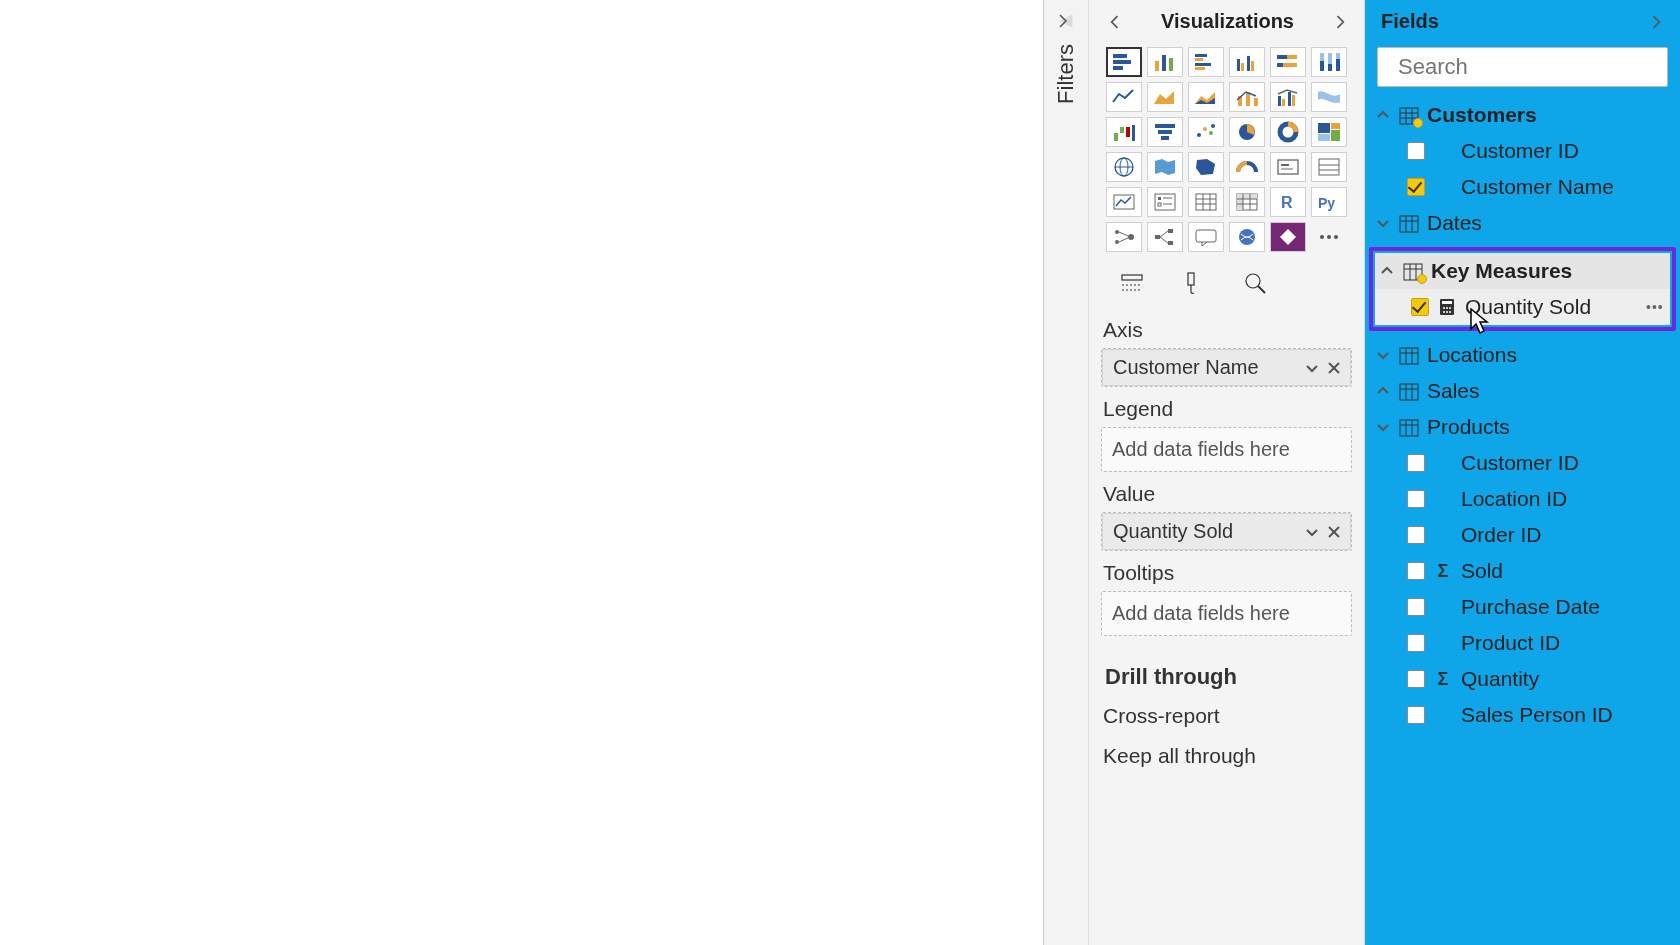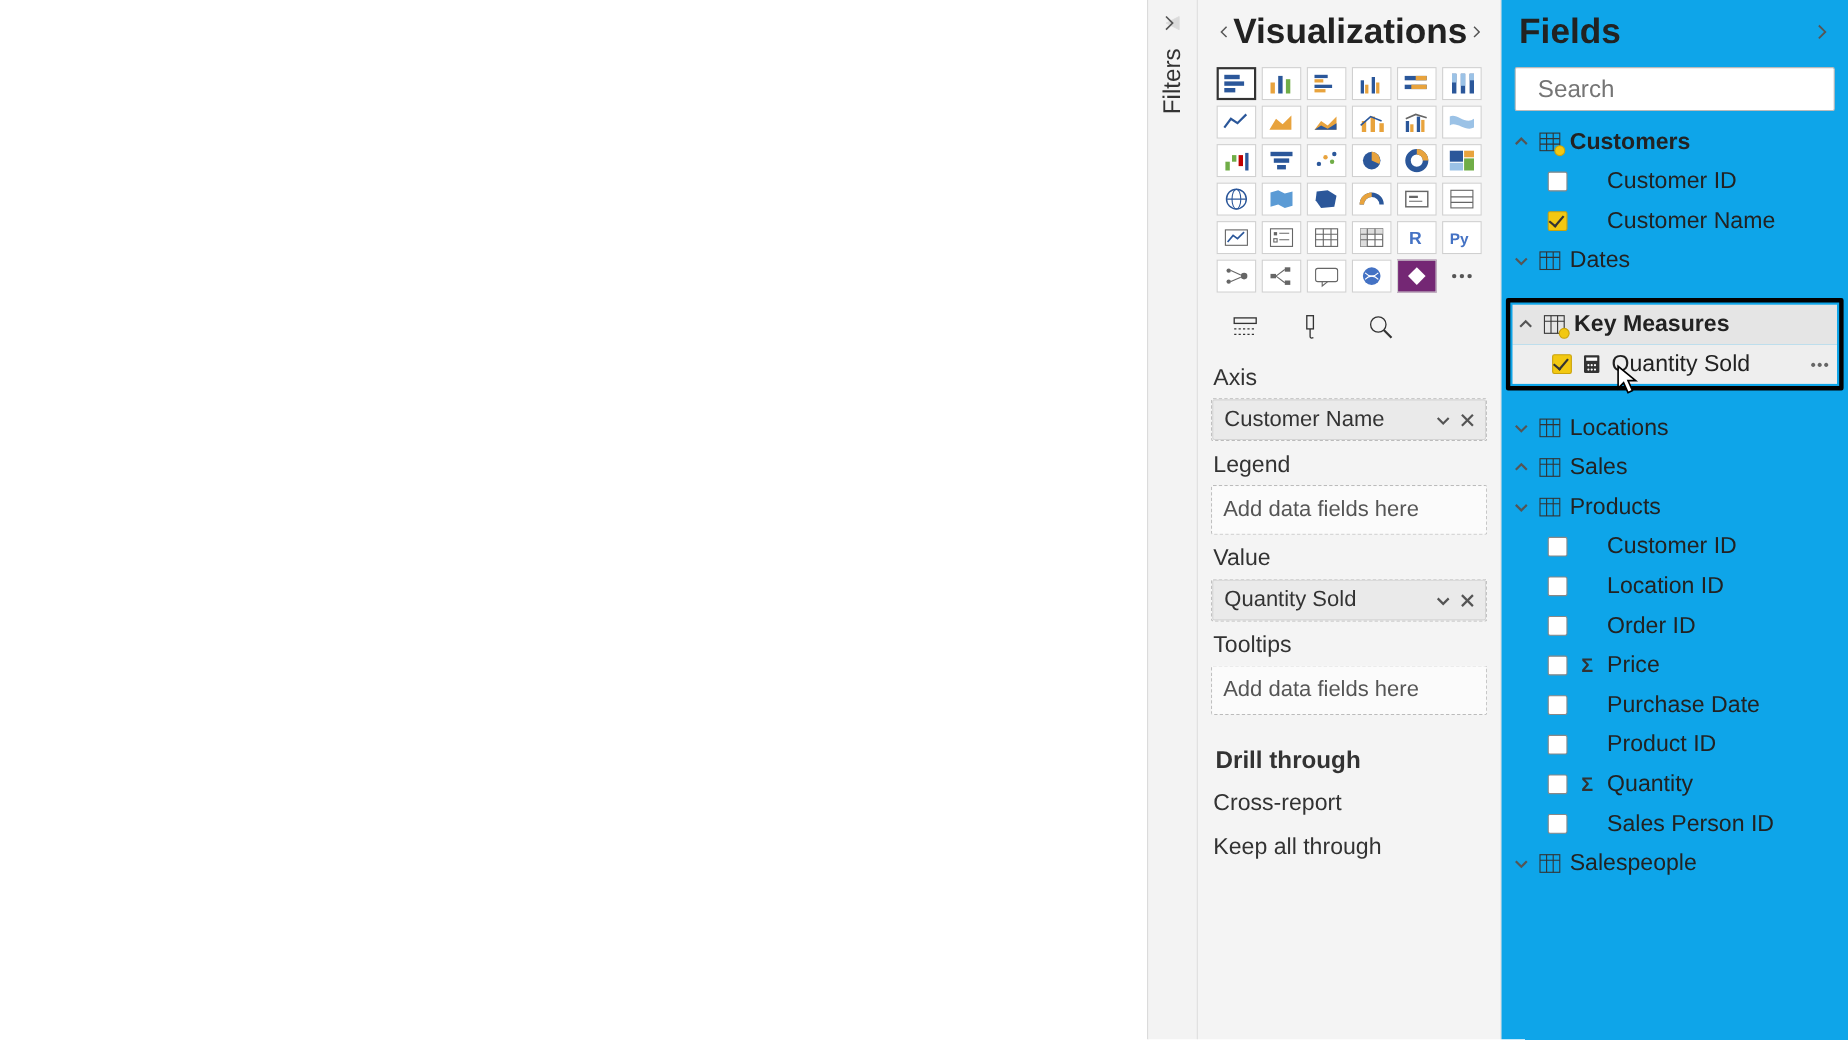--- a/index.html
+++ b/index.html
@@ -8,21 +8,21 @@
   .canvas { flex: 1; border-right: 1px solid #ccc; background: #fff; }
   .filters-rail {
     width: 45px; background: #f3f3f3; border-right: 1px solid #ddd;
     display: flex; flex-direction: column; align-items: center; padding-top: 12px;
   }
   .filters-rail svg { width: 18px; height: 18px; fill:#555; stroke:#555;}
   .filters-text { writing-mode: vertical-rl; transform: rotate(180deg); font-size: 22px; color:#333; margin-top:14px; font-weight:400;}
   .viz-pane { width: 276px; background: #f4f4f4; display:flex; flex-direction:column; border-right:1px solid #ddd; }
   .fields-pane { width: 315px; background: #0ea5e9; display:flex; flex-direction:column; }
   .pane-header { display:flex; align-items:center; justify-content:space-between; padding:10px 14px 10px 16px; }
-  .pane-header h2 { font-size:32px; font-weight:600; color:#222; }
+  .pane-header h2 { font-size:20px; font-weight:600; color:#222; }
   .pane-header .chev { width:20px; height:20px; stroke:#555; fill:none; stroke-width:2; }
   .viz-gallery { padding:4px 10px 10px 10px; display:grid; grid-template-columns:repeat(6,36px); gap:5px; justify-content:center;}
   .viz-btn { width:36px; height:30px; background:#fff; border:1px solid #d0d0d0; display:flex; align-items:center; justify-content:center; cursor:pointer;}
   .viz-btn.selected { border:2px solid #333; background:#fff; }
   .viz-btn svg { width:26px; height:22px; }
   .tab-row { display:flex; gap:28px; padding:6px 20px 10px 26px; }
   .tab-row .ticon { width:34px; height:30px; display:flex; align-items:center; justify-content:center; cursor:pointer;}
   .tab-row svg { width:28px; height:26px; stroke:#333; fill:none; stroke-width:1.2; }
   .wells { padding:4px 12px 0 12px; font-size:20px; color:#333; }
   .well-label { margin:6px 2px 6px 2px; color:#333; font-size:21px; }
@@ -47,21 +47,21 @@
   .tbl-row .tbl-name { font-weight:400; }
   .tbl-row.bold .tbl-name { font-weight:600; }
   .fld-row { display:flex; align-items:center; padding:6px 4px 6px 36px; gap:10px; cursor:pointer;}
   .fld-row .cb { width:18px; height:18px; border:1px solid #888; background:#fff; border-radius:2px;}
   .fld-row .cb.checked { background:#f2c811; border-color:#caa30b; position:relative;}
   .fld-row .cb.checked::after { content:""; position:absolute; left:3px; top:0px; width:6px; height:11px; border:solid #333; border-width:0 2px 2px 0; transform:rotate(40deg);}
   .fld-row .sigma { font-size:18px; font-weight:600; color:#333; width:16px; text-align:center;}
   .fld-row .calc-icon { width:16px; height:18px;}
   .fld-row .fname { flex:1;}
   .fld-row .more { width:20px; color:#666; letter-spacing:1px; font-size:14px;}
-  .highlight-group { border:4px solid #000000; padding:2px 2px; margin:16px -2px; border-radius:2px;}
+  .highlight-group { border:4px solid #6d28d9; padding:2px 2px; margin:6px -2px; border-radius:2px;}
   .key-measures-row { background:#e5e5e5; }
   .quantity-row { background:#eeeeee; position:relative;}
   .cursor-icon { position:absolute; left:92px; top:18px; width:26px; height:30px;}
   .yellow-dot { position:absolute; right:-4px; bottom:-4px; width:10px; height:10px; background:#f2c811; border-radius:50%; border:1px solid #caa30b;}
   .tbl-icon svg { width:20px; height:18px; }
 </style>
 </head>
 <body>
 
 <div class="root">
@@ -554,21 +554,21 @@
           <span class="fname">Location ID</span>
         </div>
       <div class="fld-row">
           <span class="cb"></span>
           <span style="width:16px"></span>
           <span class="fname">Order ID</span>
         </div>
       <div class="fld-row">
           <span class="cb"></span>
           <span class="sigma">Σ</span>
-          <span class="fname">Price</span>
+          <span class="fname">Sold</span>
         </div>
       <div class="fld-row">
           <span class="cb"></span>
           <span style="width:16px"></span>
           <span class="fname">Purchase Date</span>
         </div>
       <div class="fld-row">
           <span class="cb"></span>
           <span style="width:16px"></span>
           <span class="fname">Product ID</span>
@@ -577,27 +577,15 @@
           <span class="cb"></span>
           <span class="sigma">Σ</span>
           <span class="fname">Quantity</span>
         </div>
       <div class="fld-row">
           <span class="cb"></span>
           <span style="width:16px"></span>
           <span class="fname">Sales Person ID</span>
         </div>
 
-      <div class="tbl-row">
-        <svg class="caret" viewBox="0 0 16 16">
-            <polyline points="3 6 8 11 13 6"></polyline>
-          </svg>
-        <span class="tbl-icon"><svg viewBox="0 0 20 18">
-              <rect x="1" y="1" width="18" height="16" fill="none" stroke="#333"></rect>
-              <line x1="1" y1="6" x2="19" y2="6" stroke="#333"></line>
-              <line x1="7" y1="1" x2="7" y2="17" stroke="#333"></line>
-              <line x1="13" y1="1" x2="13" y2="17" stroke="#333"></line>
-            </svg></span>
-        <span class="tbl-name">Salespeople</span>
-      </div>
     </div>
   </div>
 </div>
 
 </body></html>

